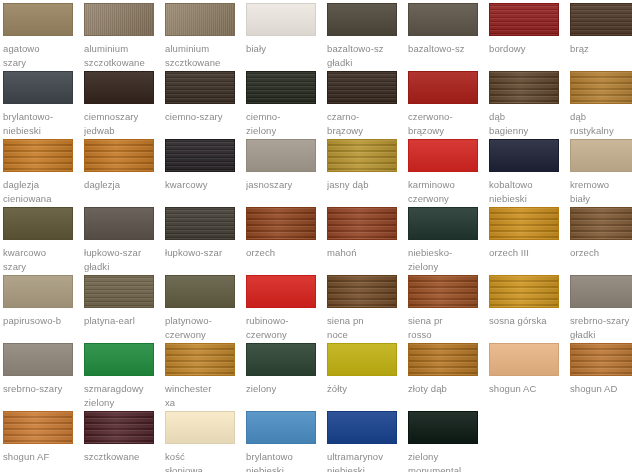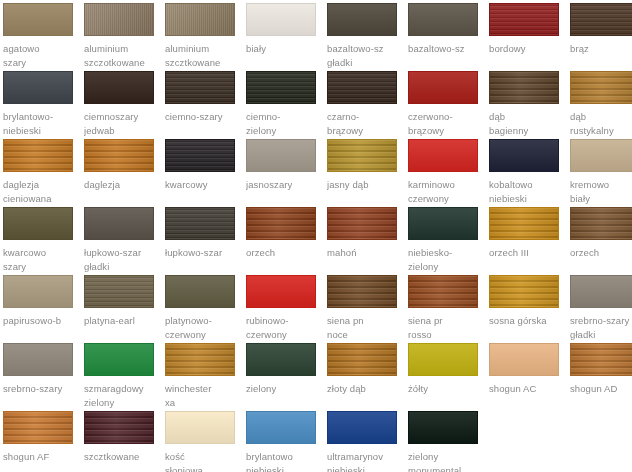--- a/index.html
+++ b/index.html
@@ -289,26 +289,26 @@
     <div class="swatch-cell">
       <div class="swatch-chip tex-wood" style="background-color: rgb(189, 128, 34);"></div>
       <div class="swatch-label">winchester
 xa</div>
     </div>
     <div class="swatch-cell">
       <div class="swatch-chip tex-plain" style="background-color: rgb(43, 66, 50);"></div>
       <div class="swatch-label">zielony</div>
     </div>
     <div class="swatch-cell">
+      <div class="swatch-chip tex-plain" style="background-color: rgb(192, 176, 17);"></div>
+      <div class="swatch-label">żółty</div>
+    </div>
+    <div class="swatch-cell">
       <div class="swatch-chip tex-wood" style="background-color: rgb(178, 113, 28);"></div>
       <div class="swatch-label">złoty dąb</div>
-    </div>
-    <div class="swatch-cell">
-      <div class="swatch-chip tex-plain" style="background-color: rgb(192, 176, 17);"></div>
-      <div class="swatch-label">żółty</div>
     </div>
     <div class="swatch-cell">
       <div class="swatch-chip tex-plain" style="background-color: rgb(232, 180, 131);"></div>
       <div class="swatch-label">shogun AC</div>
     </div>
     <div class="swatch-cell">
       <div class="swatch-chip tex-wood" style="background-color: rgb(184, 112, 42);"></div>
       <div class="swatch-label">shogun AD</div>
     </div>
     <div class="swatch-cell">

